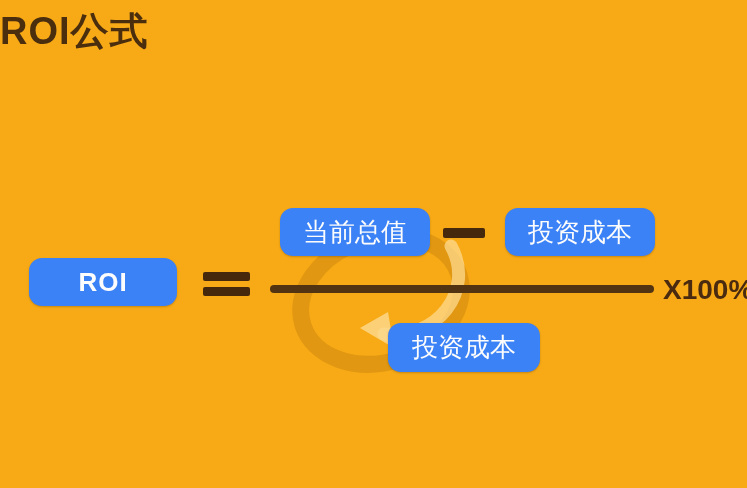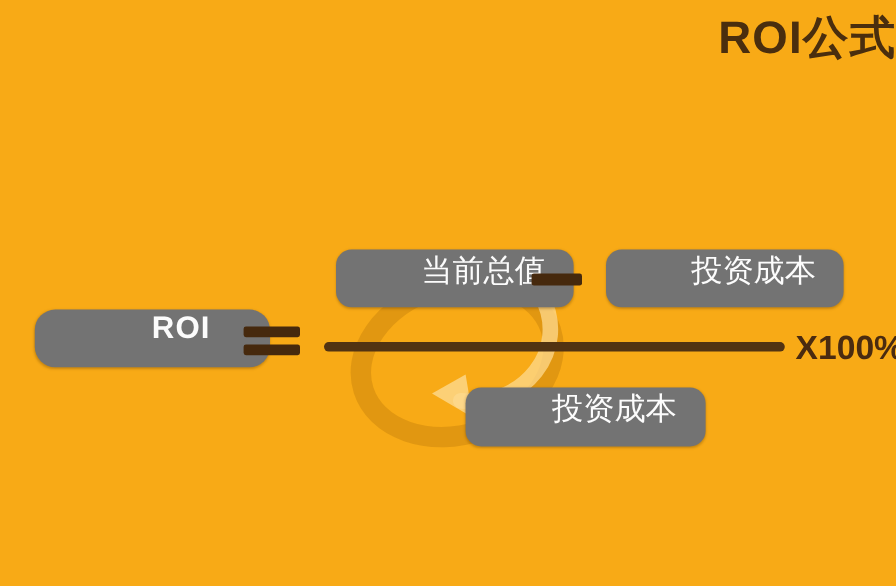--- a/index.html
+++ b/index.html
@@ -5,37 +5,36 @@
   html,body{margin:0;padding:0;}
   .canvas{
     position:relative;
     width:747px;height:488px;
     background:#F8AA16;
     overflow:hidden;
     font-family:"Liberation Sans","DejaVu Sans",sans-serif;
   }
   .title{
     position:absolute;top:6px;left:0;width:100%;
-    text-align:right;
+    text-align:left;
     font-size:38px;font-weight:bold;
     color:#4A2E0E;letter-spacing:1px;
     margin:0;
   }
   .pill{
     position:absolute;
-    background:#737373;
+    background:#3b82f6;
     border-radius:13px;
     color:#FCFCFC;
-    display:flex;align-items:flex-start;justify-content:center;
+    display:flex;align-items:center;justify-content:center;
     box-shadow:0 1px 2px rgba(60,30,0,0.25);
     z-index:2;
-    padding-left:48px;
   }
   .pill-roi{left:29px;top:258px;width:148px;height:48px;
-    font-size:26px;font-weight:bold;letter-spacing:1px;border-radius:17px;}
+    font-size:26px;font-weight:bold;letter-spacing:1px;}
   .pill-num-left{left:280px;top:208px;width:150px;height:48px;font-size:26px;}
   .pill-num-right{left:505px;top:208px;width:150px;height:48px;font-size:26px;}
   .pill-denom{left:388px;top:323px;width:152px;height:49px;font-size:26px;}
   .equals{
     position:absolute;left:203px;top:272px;width:47px;height:24px;
     display:flex;flex-direction:column;justify-content:space-between;z-index:2;
   }
   .equals .bar{height:9px;background:#46290D;border-radius:2px;}
   .minus{
     position:absolute;left:443px;top:228px;width:42px;height:10px;

